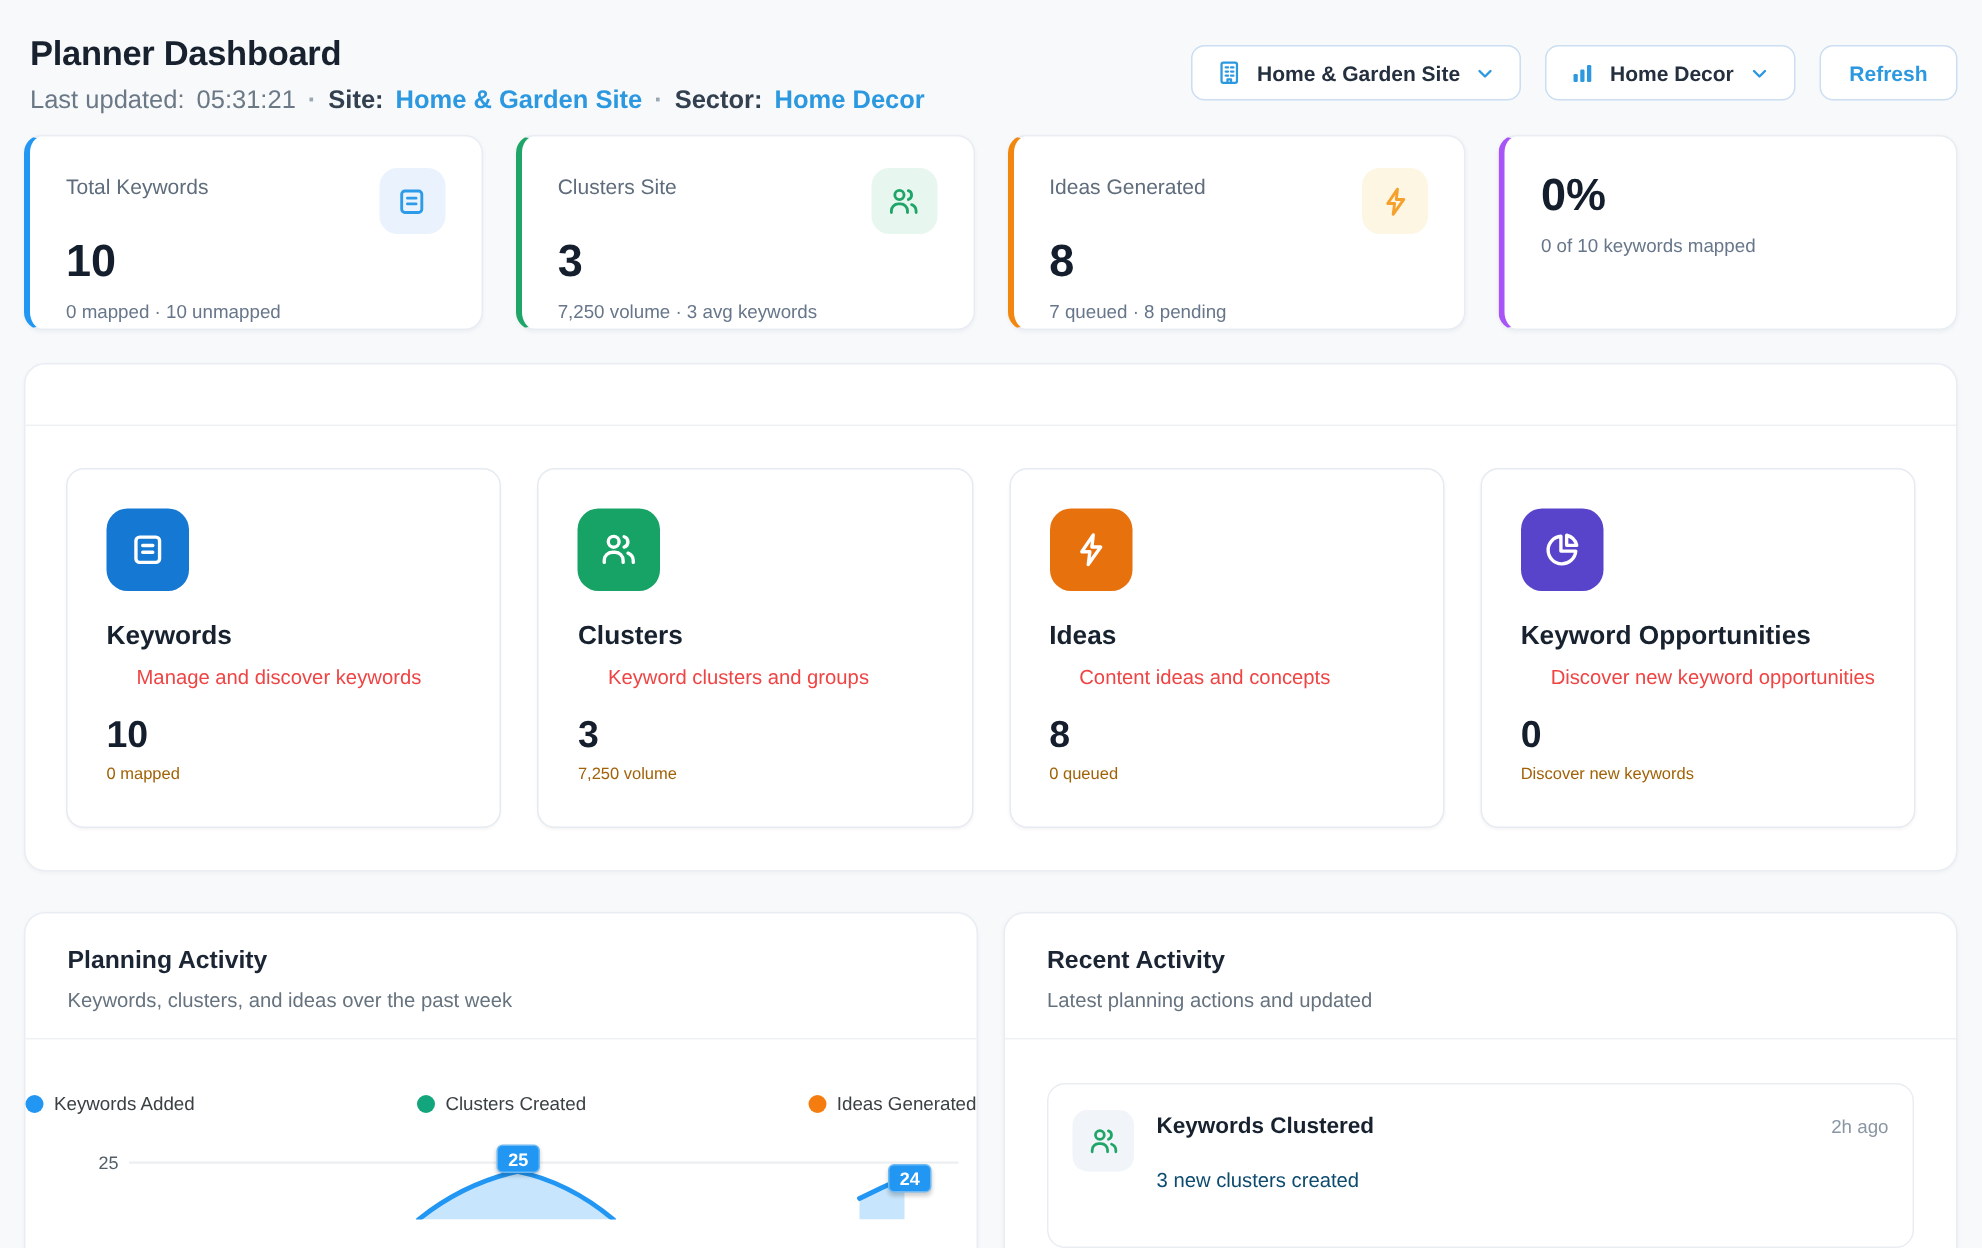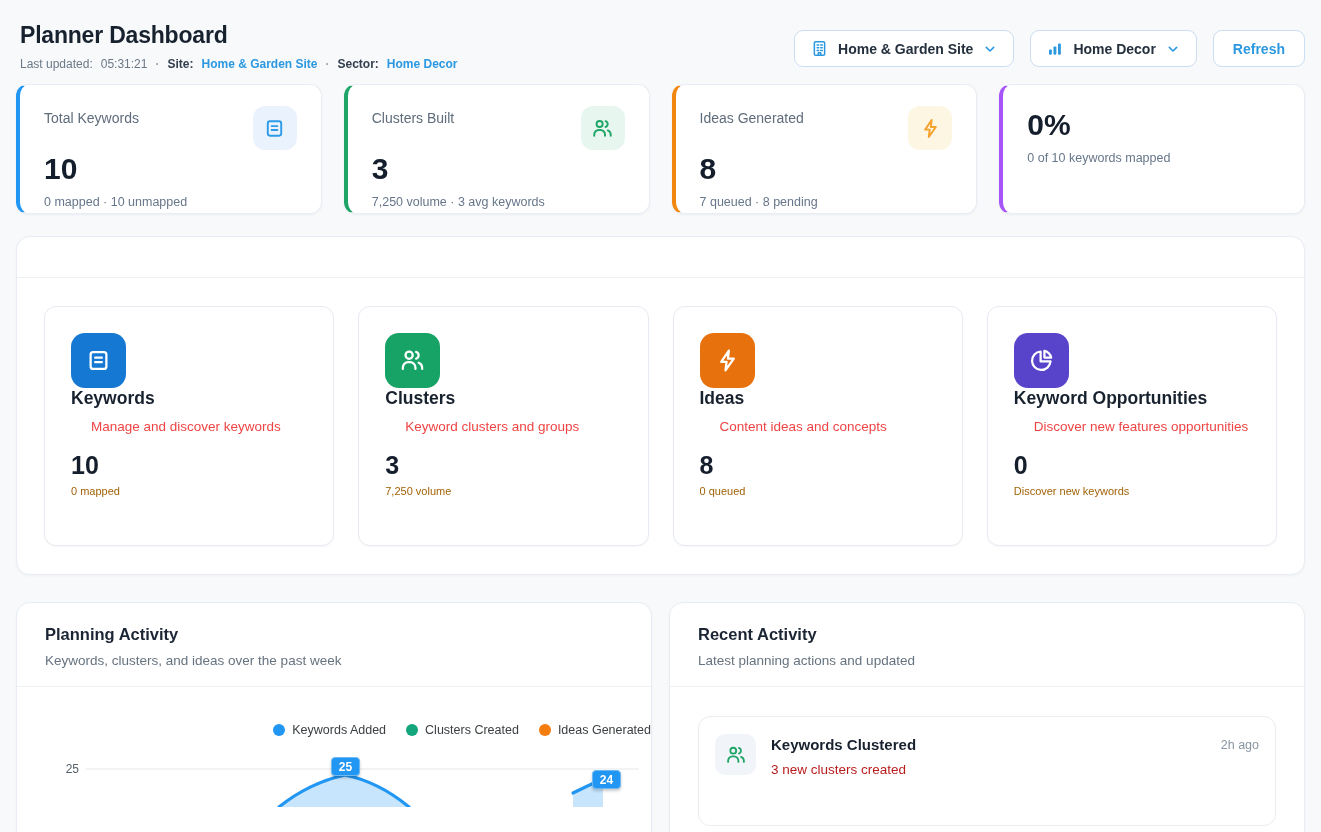--- a/index.html
+++ b/index.html
@@ -7,21 +7,21 @@
   body {
     background:#F7F9FB;
     font-family:"Liberation Sans", sans-serif;
     color:#1A2433;
   }
   .page { padding:0 16px; }
 
   
   .topbar { display:flex; justify-content:space-between; align-items:flex-start; padding-top:22px; }
   .page-title { font-size:23px; font-weight:800; color:#18222F; letter-spacing:-0.2px; padding-left:4px; }
-  .meta-line { display:flex; align-items:center; gap:8px; margin-top:8px; padding-left:4px; font-size:12px; }
+  .meta-line { display:flex; align-items:center; gap:8px; margin-top:8px; padding-left:4px; font-size:17px; }
   .meta-gray { color:#6B7886; }
   .meta-dot { color:#9AA6B2; font-weight:700; }
   .meta-strong { color:#33404F; font-weight:700; }
   .meta-link { color:#2B98E0; font-weight:700; cursor:pointer; text-decoration:none; }
   .topbar-right { display:flex; gap:16px; margin-top:8px; }
   .select-btn, .refresh-btn {
     display:flex; align-items:center; gap:9px; height:37px;
     background:#fff; border:1px solid #CBDEF2; border-radius:9px;
     padding:0 15px; font-family:inherit; font-size:14px; font-weight:700; color:#25303E; cursor:pointer;
   }
@@ -55,51 +55,51 @@
   .section-title { font-size:16.5px; font-weight:700; color:#1B2534; }
   .section-sub { font-size:13.5px; color:#66737F; margin-top:9px; }
   .divider { height:1px; background:#EDF1F5; }
   .modules-grid { display:grid; grid-template-columns:repeat(4,1fr); gap:24px; padding:28px 27px 28px; }
   .module-card { background:#fff; border:1px solid #E6EBF1; border-radius:12px; padding:26px; height:240px; cursor:pointer; box-shadow:0 1px 2px rgba(20,30,50,.04); }
   .module-iconbox { width:55px; height:55px; border-radius:14px; display:flex; align-items:center; justify-content:center; }
   .modbg-blue   { background:#1578D2; }
   .modbg-green  { background:#17A266; }
   .modbg-orange { background:#E7710D; }
   .modbg-purple { background:#5843CB; }
-  .module-title { font-size:17.5px; font-weight:800; color:#18222F; }
+  .module-title { font-size:17.5px; font-weight:800; color:#18222F; margin-top:19px; }
   .module-desc { font-size:13.5px; color:#ef4444; margin-top:10px;margin-left:20px; }
   .module-value { font-size:25px; font-weight:800; color:#141E2C; margin-top:17px; }
   .module-sub { font-size:11px; color:#a16207; margin-top:5px; }
 
   
   .bottom-grid { display:grid; grid-template-columns:1fr 1fr; gap:17px; margin-top:27px; }
   .panel { background:#fff; border:1px solid #E9EDF3; border-radius:14px; height:250px; box-shadow:0 1px 3px rgba(20,30,50,.04); }
 
   .chart-area { position:relative; height:120px; }
-  .legend { position:absolute; top:36px; left:0; right:0; display:flex; justify-content:flex-end; gap:20px; }
+  .legend { position:absolute; top:36px; left:0; right:0; display:flex; justify-content:space-between; gap:20px; }
   .legend-item { display:flex; align-items:center; gap:7px; cursor:pointer; }
   .legend-dot { width:12px; height:12px; border-radius:50%; }
   .dot-blue { background:#2196F3; } .dot-green { background:#13A57B; } .dot-orange { background:#F57C0E; }
   .legend-label { font-size:12.5px; color:#3A4043; }
   .y-tick { position:absolute; left:36px; top:75px; width:26px; text-align:right; font-size:12px; color:#525E68; }
   .chart-svg { position:absolute; inset:0; }
   .chart-badge {
     position:absolute; min-width:29px; height:19px; padding:0 6px;
     background:#2196F3; border:1px solid #6FB9F3; border-radius:4px;
     color:#fff; font-size:12px; font-weight:700; display:flex; align-items:center; justify-content:center;
     box-shadow:0 2px 3px rgba(0,0,0,.2);
   }
   .badge-peak { left:314px; top:70px; }
   .badge-end  { left:575px; top:83px; }
 
   .activity-body { padding:0 28px; }
   .activity-item { display:flex; align-items:flex-start; gap:15px; border:1px solid #E9EDF2; border-radius:12px; padding:17px 16px; margin-top:29px; height:110px; }
   .activity-iconbox { width:41px; height:41px; border-radius:10px; background:#F1F4F8; display:flex; align-items:center; justify-content:center; flex-shrink:0; }
   .activity-title { font-size:15px; font-weight:800; color:#18222F; padding-top:2px; }
-  .activity-sub { font-size:13.5px; color:#b91c1c; margin-top:9px; }
+  .activity-sub { font-size:13.5px; color:#0c4a6e; margin-top:20px; }
   .activity-time { margin-left:auto; font-size:12.5px; color:#8A96A3; padding-top:4px; }
 
   svg { display:block; }
 </style>
 </head>
 <body>
 
 <div class="page">
 
   <div class="topbar">
@@ -161,21 +161,21 @@
               <path d="M9 9.5h6M9 13.5h6"></path>
           </svg>
         </div>
       </div>
       <div class="stat-value">10</div>
       <div class="stat-sub">0 mapped · 10 unmapped</div>
     </div>
 
     <div class="stat-card accent-green">
       <div class="stat-top">
-        <div class="stat-title">Clusters Built</div>
+        <div class="stat-title">Clusters Site</div>
         <div class="stat-iconbox iconbg-green">
           <svg width="23" height="23" viewBox="0 0 24 24" fill="none" stroke="#1FA567" stroke-width="2" stroke-linecap="round" stroke-linejoin="round">
             <circle cx="9" cy="7.3" r="3.2"></circle>
               <path d="M3.4 19.5v-1.2a4.8 4.8 0 0 1 4.8-4.8h1.6a4.8 4.8 0 0 1 4.8 4.8v1.2"></path>
             <path d="M15.2 4.3a3.2 3.2 0 0 1 0 6.1M20.6 19.5v-1.1a4.8 4.8 0 0 0-3.1-4.4"></path>
           </svg>
         </div>
       </div>
       <div class="stat-value">3</div>
       <div class="stat-sub">7,250 volume · 3 avg keywords</div>
@@ -246,21 +246,21 @@
       </div>
 
       <div class="module-card">
         <div class="module-iconbox modbg-purple">
           <svg width="27" height="27" viewBox="0 0 24 24" fill="none" stroke="#fff" stroke-width="2" stroke-linecap="round" stroke-linejoin="round">
             <path d="M11.2 4a8.2 8.2 0 1 0 8.8 8.8h-8.8z"></path>
               <path d="M14.6 3.4a8.2 8.2 0 0 1 6 6h-6z"></path>
           </svg>
         </div>
         <div class="module-title">Keyword Opportunities</div>
-        <div class="module-desc">Discover new features opportunities</div>
+        <div class="module-desc">Discover new keyword opportunities</div>
         <div class="module-value">0</div>
         <div class="module-sub">Discover new keywords</div>
       </div>
     </div>
   </div>
 
   <div class="bottom-grid">
 
     <div class="panel">
       <div class="section-head">

